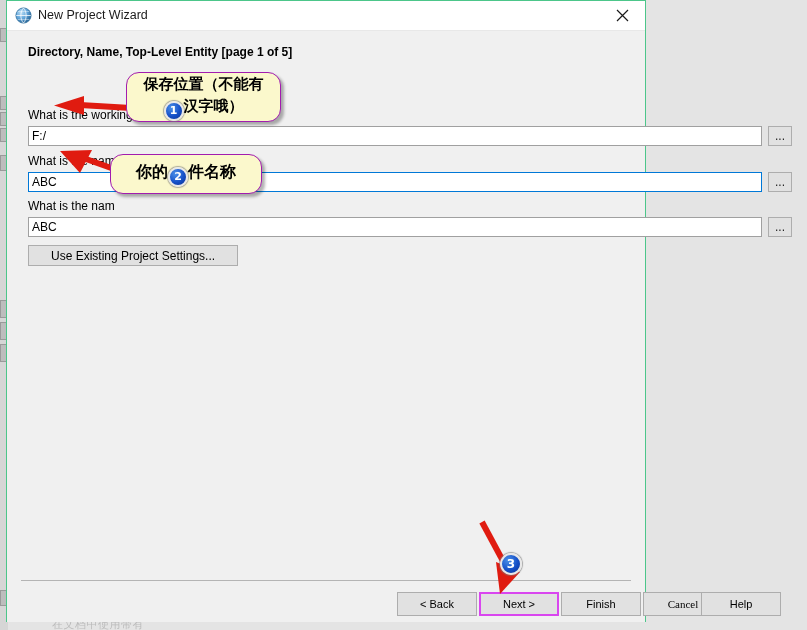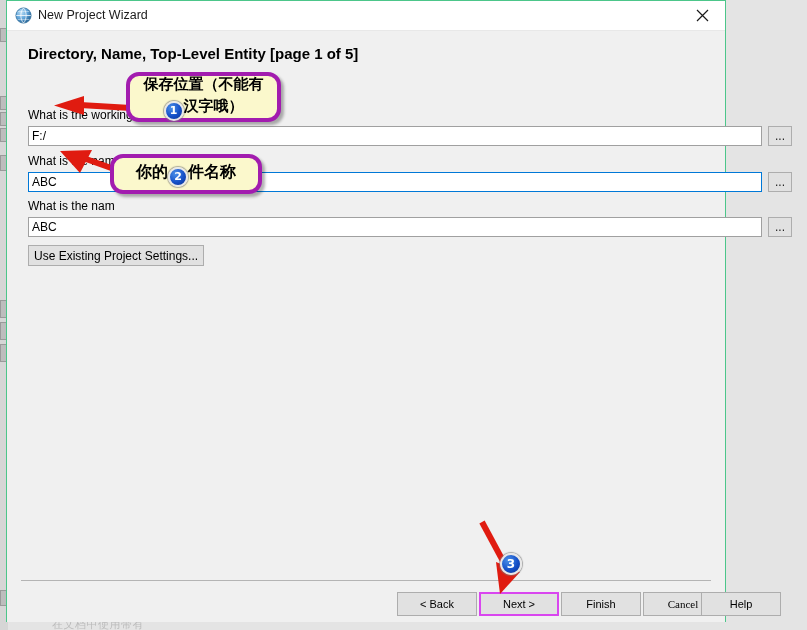--- a/index.html
+++ b/index.html
@@ -46,21 +46,21 @@
     color: #9a9a9a;
     white-space: nowrap;
     opacity: .55;
     letter-spacing: .5px;
   }
 
   
   #dialog {
     position: absolute;
     left: 6px; top: 0;
-    width: 720px;
+    width: 640px;
     height: 622px;
     background: #0f172a;
     border: 1px solid #4cc68a;
     box-sizing: border-box;
   }
 
   
   #titlebar {
     position: relative;
     height: 30px;
@@ -94,21 +94,21 @@
   
   #content {
     position: relative;
     height: 591px;
     background: #f0f0f0;
   }
 
   #page-heading {
     position: absolute;
     left: 21px; top: 14px;
-    font-size: 15px;
+    font-size: 12px;
     font-weight: bold;
     color: #000;
     white-space: nowrap;
   }
 
   
   .field-label {
     position: absolute;
     left: 21px;
     font-size: 12px;
@@ -148,21 +148,21 @@
     text-align: center;
     cursor: default;
     padding: 0;
   }
 
   #use-existing-btn {
     position: absolute;
     left: 21px;
     top: 214px;
     height: 21px;
-    padding: 0 5px;
+    padding: 0 22px;
     background: #e1e1e1;
     border: 1px solid #adadad;
     box-sizing: border-box;
     font-family: "Liberation Sans", sans-serif;
     font-size: 12px;
     color: #000;
     cursor: default;
   }
 
   
@@ -195,21 +195,21 @@
   
   #overlay {
     position: absolute;
     left: 0; top: 0;
     width: 807px; height: 630px;
     pointer-events: none;
   }
   .callout {
     position: absolute;
     background: #fbf8cc;
-    border: 4px solid #a21caf;
+    border: 1px solid #a21caf;
     border-radius: 13px;
     box-shadow: 3px 3px 3px rgba(0,0,0,.30);
     box-sizing: border-box;
     display: flex;
     align-items: center;
     justify-content: center;
     text-align: center;
     font-family: "DejaVu Sans", sans-serif;
     font-weight: bold;
     color: #000;

